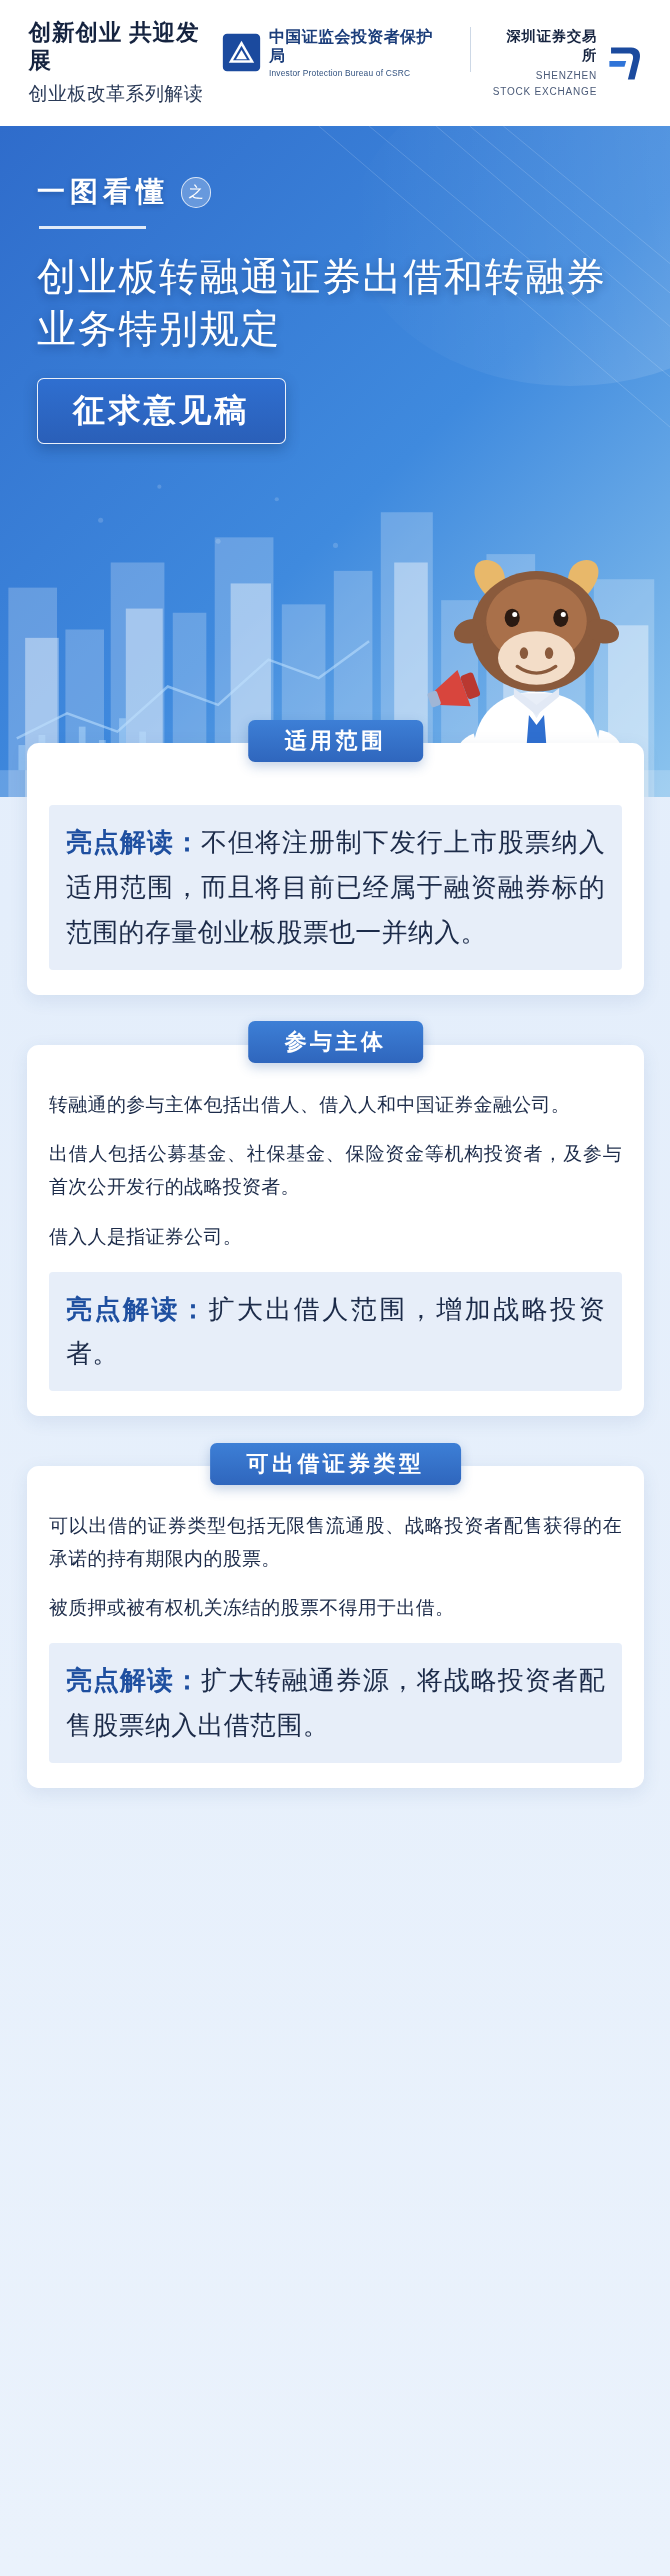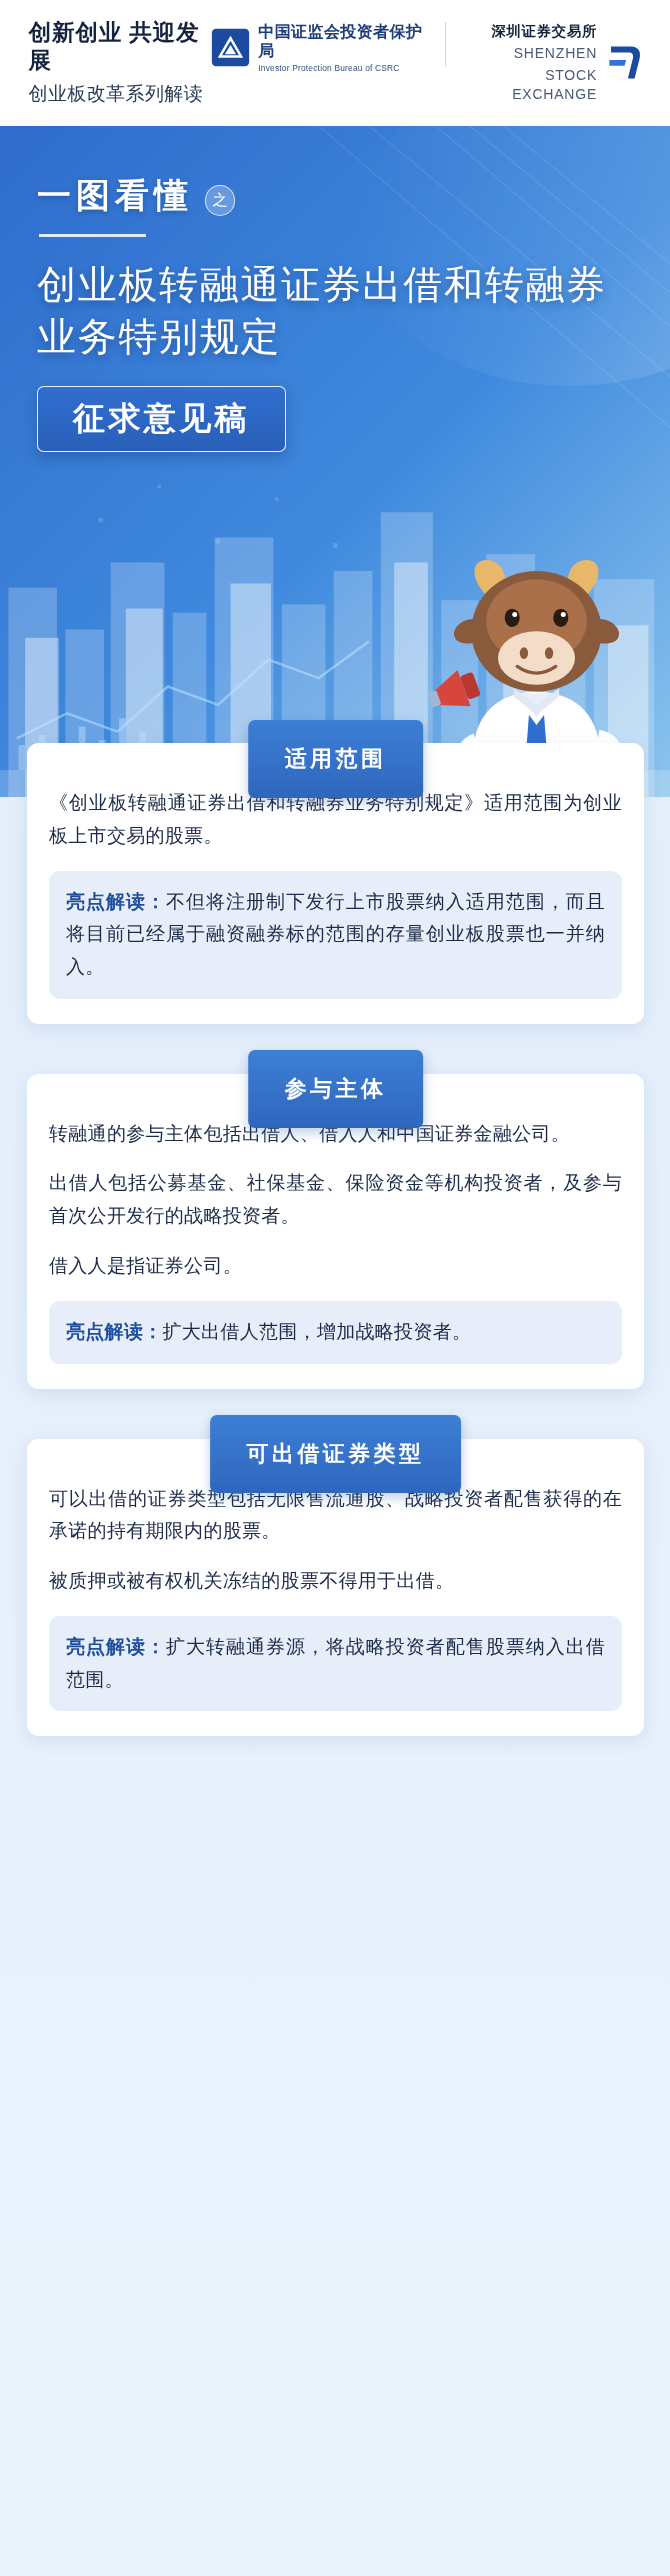--- a/index.html
+++ b/index.html
@@ -87,21 +87,21 @@
   .szse-text {
     text-align: right;
   }
   .szse-text .cn {
     font-size: 14.3px;
     font-weight: bold;
     color: #15233f;
     letter-spacing: 0.8px;
   }
   .szse-text .en {
-    font-size: 14px;
+    font-size: 10px;
     color: #4a5a78;
     letter-spacing: 0.8px;
     margin-top: 3.4px;
     line-height: 1.35;
   }
   .szse-mark {
     width: 37px;
     height: 39px;
     flex: none;
   }
@@ -122,21 +122,21 @@
   .hero-inner {
     position: relative;
     padding: 47px 0 0 37px;
   }
   .kicker {
     display: flex;
     align-items: flex-end;
     gap: 11.7px;
   }
   .kicker .main {
-    font-size: 34px;
+    font-size: 28px;
     font-weight: bold;
     color: #ffffff;
     letter-spacing: 5px;
     text-shadow: 0 1.7px 5px rgba(10,40,90,.35);
     font-family: Liberation Mono, monospace;
   }
   .kicker .zhi {
     width: 28.5px;
     height: 28.5px;
     border-radius: 50%;
@@ -216,41 +216,41 @@
   .card-head {
     position: absolute;
     top: -23.5px;
     left: 50%;
     transform: translateX(-50%);
     background: linear-gradient(180deg, #3d7fd6 0%, #2f66bd 100%);
     color: #fff;
     font-size: 22px;
     font-weight: bold;
     letter-spacing: 3.4px;
-    padding: 24px 37px;
+    padding: 6px 37px;
     border-radius: 6.7px;
     box-shadow: 0 4.2px 11.7px rgba(40,90,160,.28);
     white-space: nowrap;
   }
   .card p {
     margin: 0 0 17px;
     font-size: 19px;
     line-height: 1.72;
     letter-spacing: 0.3px;
     color: #1c2b49;
     text-align: justify;
   }
   .card p:last-of-type { margin-bottom: 5px; }
 
   .highlight {
     margin-top: 18.4px;
     background: #e7eef9;
-    border-radius: 11px;
+    border-radius: 4px;
     padding: 15px 17px;
-    font-size: 19px;
+    font-size: 26px;
     line-height: 1.72;
     letter-spacing: 0.3px;
     color: #1c2b49;
     text-align: justify;
   }
   .highlight .hl-label {
     color: #1e4fa0;
     font-weight: bold;
   }
 </style>
@@ -421,21 +421,20 @@
       <div class="kicker-rule"></div>
       <div class="hero-title">创业板转融通证券出借和转融券业务特别规定</div>
       <div class="hero-badge">征求意见稿</div>
     </div>
   </div>
 
   <div class="content">
 
     <div class="card">
       <div class="card-head">适用范围</div>
-      <p>《创业板转融通证券出借和转融券业务特别规定》适用范围为创业板上市交易的股票。</p>
       <div class="highlight">
         <span class="hl-label">亮点解读：</span><span>不但将注册制下发行上市股票纳入适用范围，而且将目前已经属于融资融券标的范围的存量创业板股票也一并纳入。</span>
       </div>
     </div>
 
     <div class="card">
       <div class="card-head">参与主体</div>
       <p>转融通的参与主体包括出借人、借入人和中国证券金融公司。</p>
       <p>出借人包括公募基金、社保基金、保险资金等机构投资者，及参与首次公开发行的战略投资者。</p>
       <p>借入人是指证券公司。</p>

